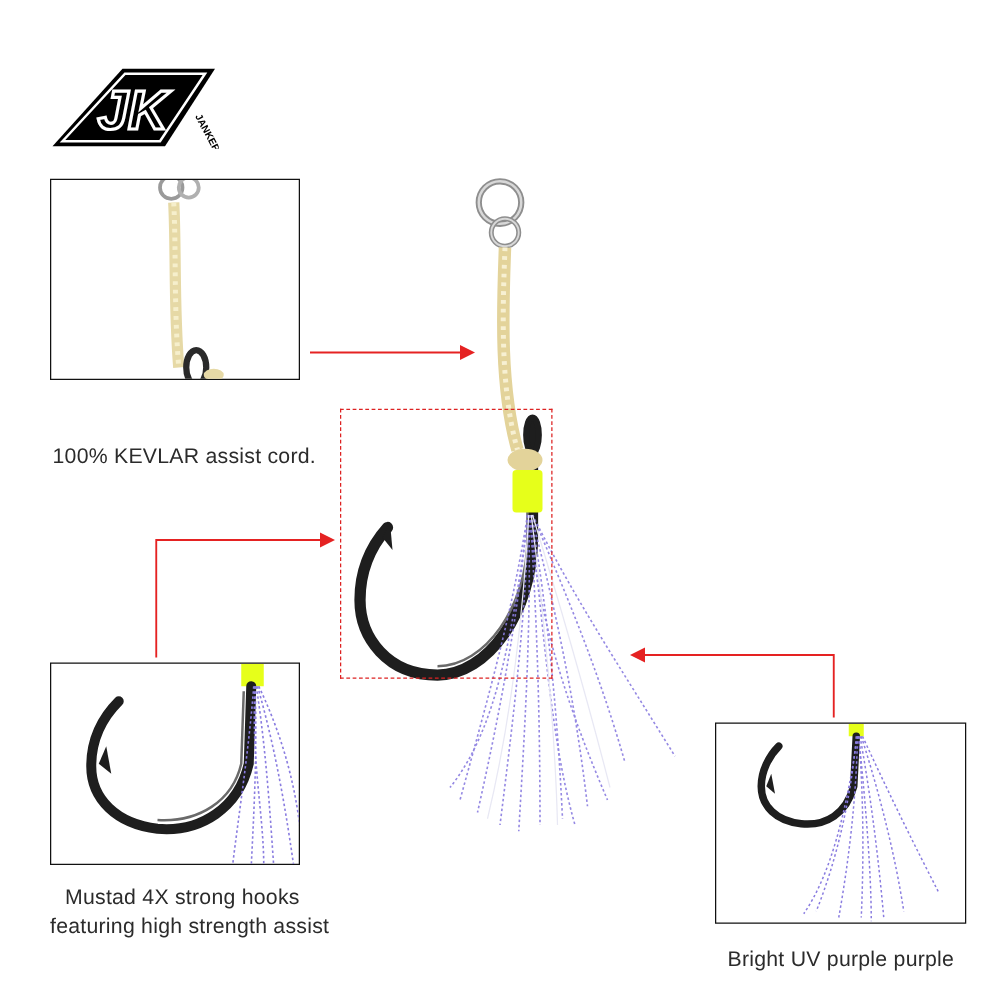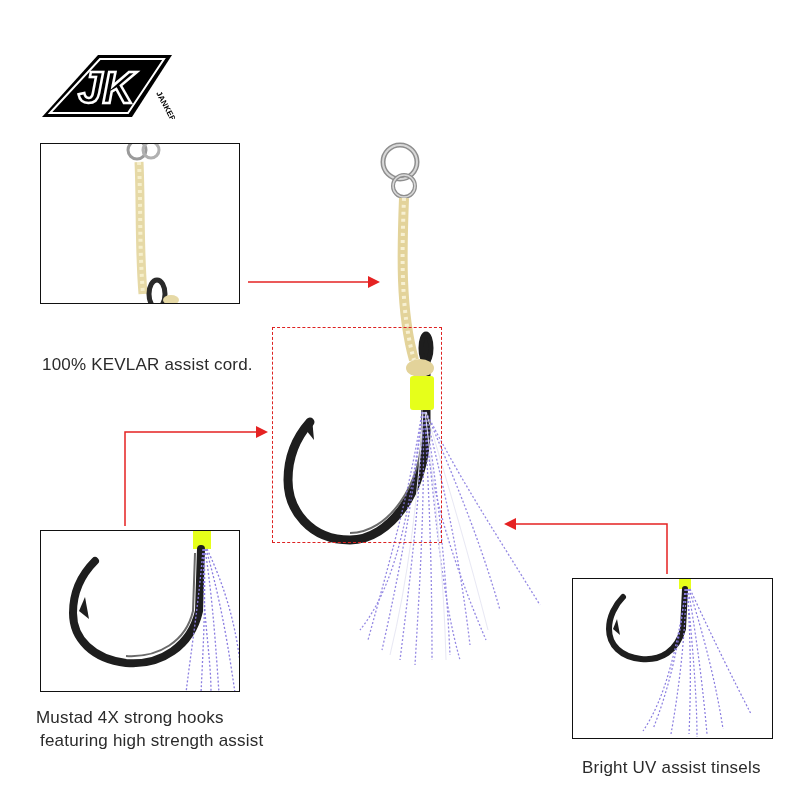--- a/index.html
+++ b/index.html
@@ -95,21 +95,21 @@
     <g stroke="#8a7de0" stroke-width="1.3" fill="none" stroke-dasharray="2 2">
       <path d="M162,18 C158,70 150,120 145,162"></path>
       <path d="M163,18 C165,70 162,120 160,162"></path>
       <path d="M164,18 C172,70 175,120 178,162"></path>
       <path d="M165,18 C180,70 188,120 194,162"></path>
       <path d="M166,18 C186,60 196,100 200,140"></path>
       <path d="M163,18 C160,80 170,120 170,162"></path>
     </g>
   </svg>
 </div>
-<div class="caption" style="left:36px;top:706px;">Mustad 4X strong hooks</div>
+<div class="caption" style="left:52px;top:706px;">Mustad 4X strong hooks</div>
 <div class="caption" style="left:40px;top:729px;">featuring high strength assist</div>
 
 <svg class="abs" width="170" height="60" style="left:500px;top:516px;">
   <polyline points="167,58 167,8 14,8" stroke="#e52222" stroke-width="1.5" fill="none"></polyline>
   <polygon points="16,2 4,8 16,14" fill="#e52222"></polygon>
 </svg>
 
 <div class="box" style="left:572px;top:578px;width:201px;height:161px;">
   <svg width="201" height="161">
     <rect x="106" y="0" width="12" height="10" fill="#e6ff1a"></rect>
@@ -120,13 +120,13 @@
       <path d="M113,10 C112,60 106,110 98,155"></path>
       <path d="M114,10 C118,60 118,110 116,155"></path>
       <path d="M115,10 C124,60 130,110 134,155"></path>
       <path d="M116,10 C132,60 144,110 150,150"></path>
       <path d="M117,10 C140,60 160,100 178,135"></path>
       <path d="M114,10 C120,70 124,120 124,158"></path>
       <path d="M113,10 C104,70 92,120 70,152"></path>
     </g>
   </svg>
 </div>
-<div class="caption" style="left:582px;top:756px;">Bright UV assist tinsels</div>
+<div class="caption" style="left:582px;top:756px;">Bright UV purple purple</div>
 
 </body></html>

